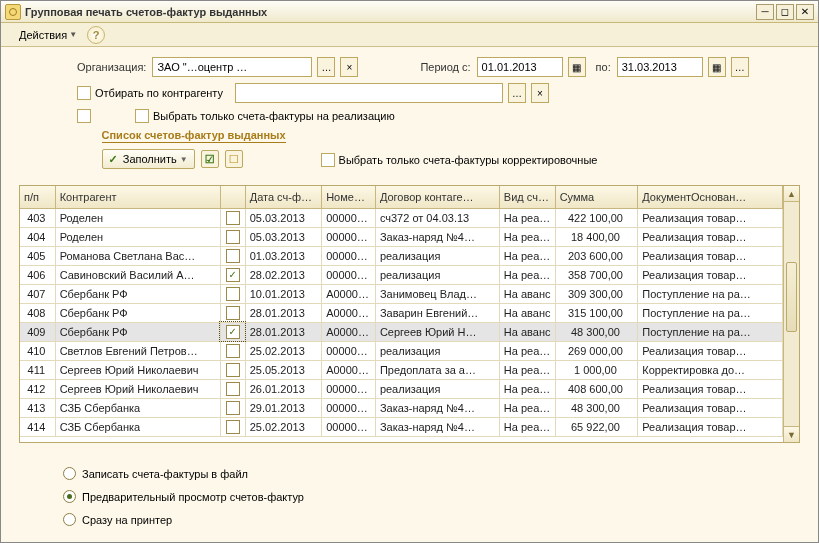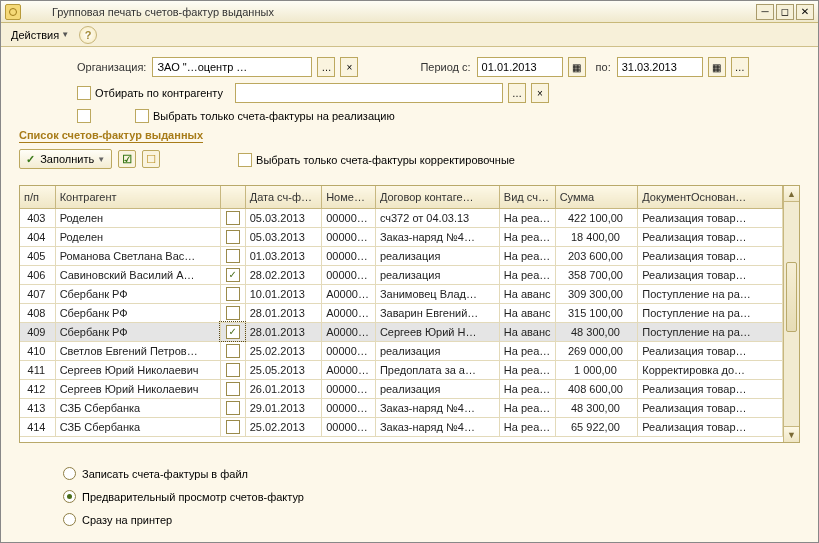--- a/index.html
+++ b/index.html
@@ -1,24 +1,24 @@
 <!DOCTYPE html>
 <html><head>
 <meta charset="utf-8">
 <style>
   * { box-sizing: border-box; }
   body { margin:0; font-family: Tahoma, Arial, sans-serif; font-size:11px; background:#fff; }
   .window { width:819px; height:543px; border:1px solid #888; background:#fdf8ea; position:relative; }
   .titlebar { height:22px; background:linear-gradient(#fefdf6,#f0e9cd); border-bottom:1px solid #c8b878; display:flex; align-items:center; padding:0 4px; }
   .title-icon { width:16px; height:16px; background:#f5d978; border:1px solid #b89a3a; border-radius:2px; margin-right:4px; position:relative; }
   .title-icon:after { content:""; position:absolute; left:3px; top:3px; width:6px; height:6px; border:1px solid #a07c1a; border-radius:50%; }
-  .title-text { font-weight:normal; color:#333; flex:1;margin-left:27px; }
+  .title-text { font-weight:bold; color:#333; flex:1; }
   .win-btns { display:flex; gap:2px; }
   .win-btn { width:18px; height:16px; border:1px solid #a99b6b; background:#f6f0d8; display:flex; align-items:center; justify-content:center; cursor:pointer; font-size:10px; line-height:1; }
-  .menubar { height:24px; background:#f7f0d9; border-bottom:1px solid #cfc08a; display:flex; align-items:center; padding:0 4px; gap:4px; }
+  .menubar { height:24px; background:#f7f0d9; border-bottom:1px solid #cfc08a; display:flex; align-items:center; padding:0 12px; gap:4px; }
   .menu-item { padding:2px 6px; display:flex; align-items:center; gap:2px; cursor:pointer; }
   .dropdown-arrow { font-size:8px; color:#555; }
   .help-btn { width:18px; height:18px; border:1px solid #c7b57b; border-radius:10px; background:radial-gradient(#fff,#f7e9b5); display:flex; align-items:center; justify-content:center; color:#a38a36; font-weight:bold; cursor:pointer; }
   .form-area { padding:10px 18px 4px 18px; }
   .row { display:flex; align-items:center; margin-bottom:6px; gap:6px; }
   .label { color:#333; }
   .field { height:20px; border:1px solid #bca85f; background:#fff; display:flex; align-items:center; padding:0 4px; }
   .org-field { width:160px; }
   .contr-field { width:268px; }
   .field-btn { width:18px; height:20px; border:1px solid #bca85f; background:#faf4df; display:flex; align-items:center; justify-content:center; cursor:pointer; font-size:10px; margin-left:-1px; }
@@ -115,21 +115,21 @@
     </div>
     <div class="row" style="margin-left:58px; gap:40px;">
       <div class="cb-wrap">
         <span class="cb-box"></span>
       </div>
       <div class="cb-wrap">
         <span class="cb-box"></span>
         <span>Выбрать  только  счета-фактуры  на  реализацию</span>
       </div>
     </div>
-    <div class="row" style="justify-content:flex-start; align-items:flex-end;gap:35px;">
+    <div class="row" style="justify-content:center; align-items:flex-end;gap:35px;">
       <div>
         <div class="section-title">Список счетов-фактур выданных</div>
         <div class="toolbar-row">
           <div class="tb-btn">
             <span class="green-check"></span>
             <span>Заполнить</span>
             <span class="tb-arrow">▼</span>
           </div>
           <div class="icon-sq">
               <span class="icon-refresh">☑</span>

